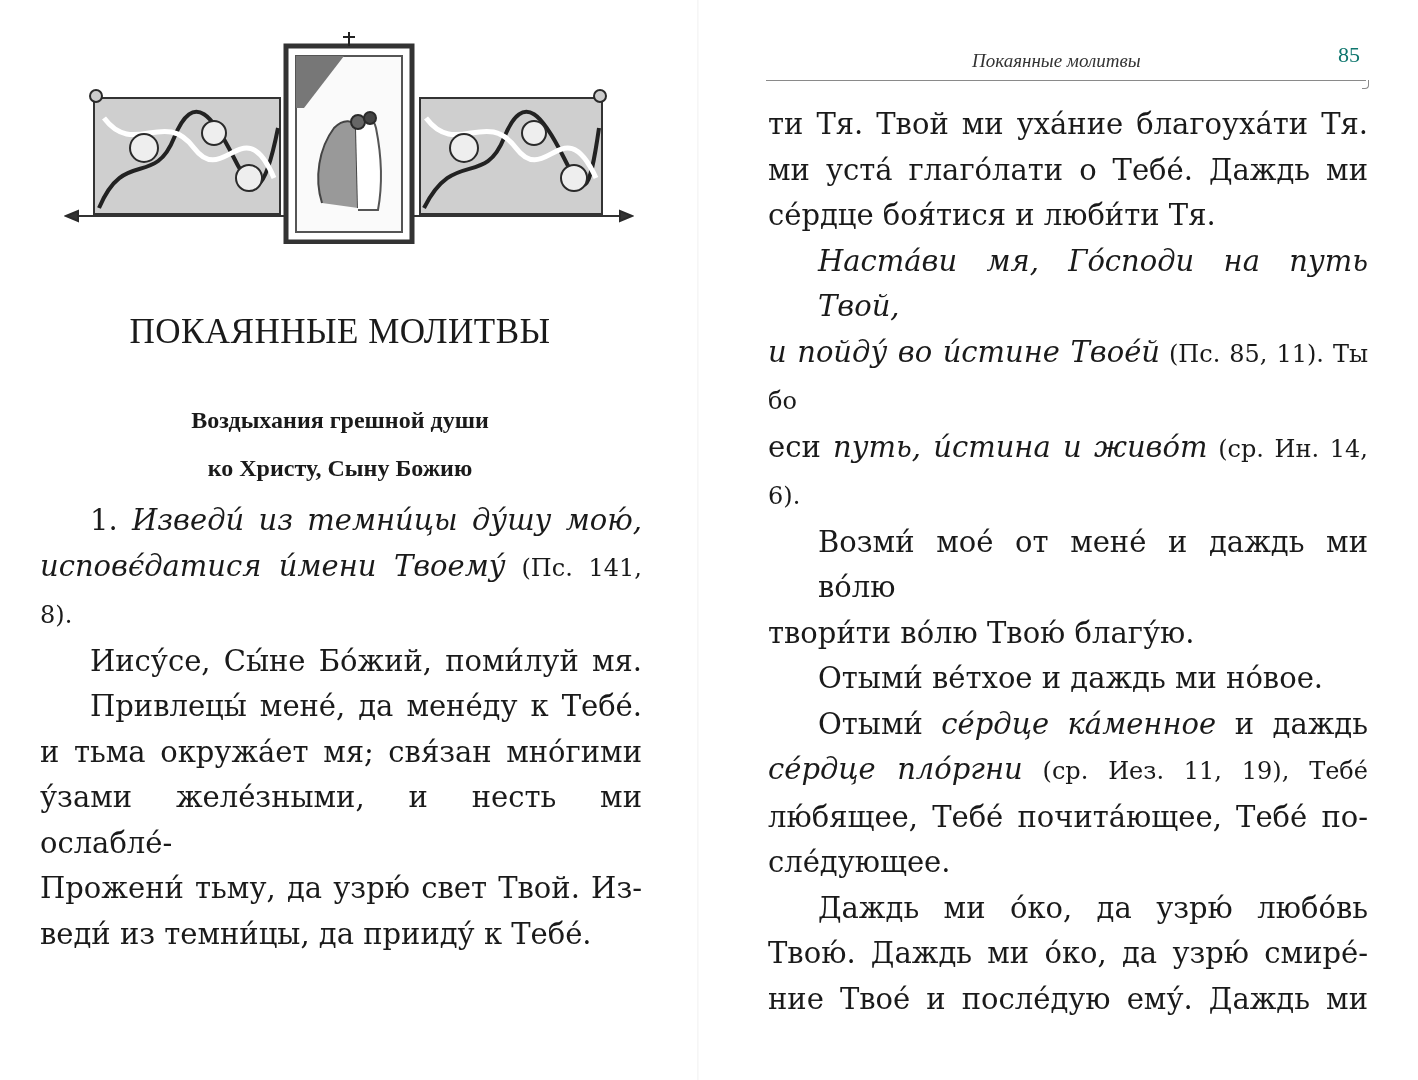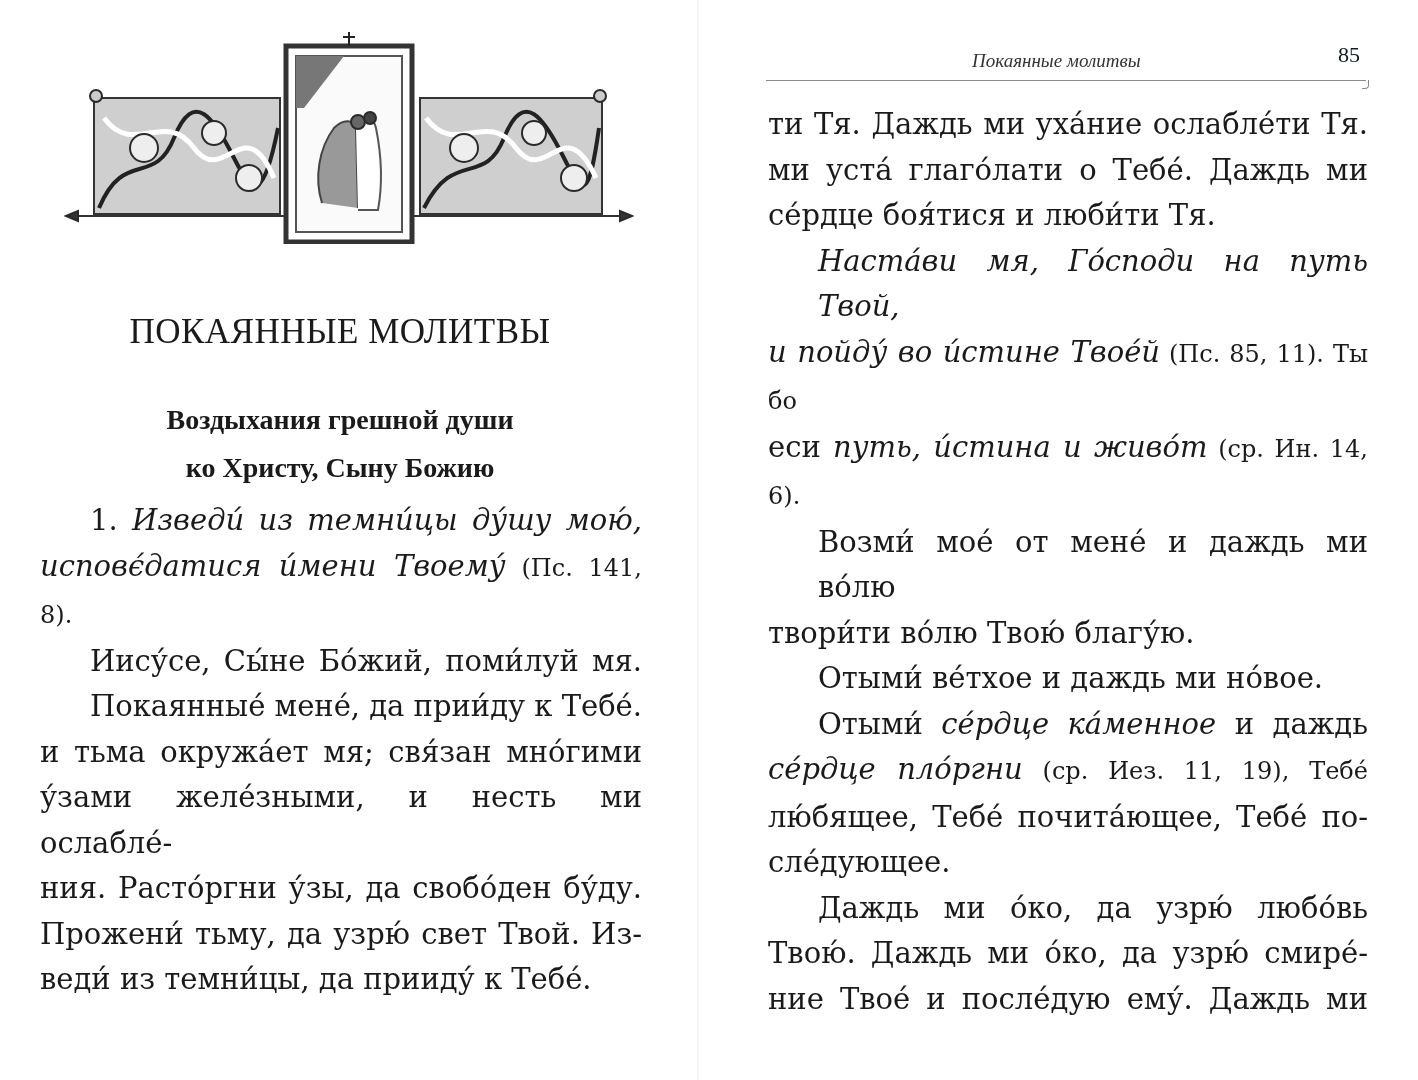--- a/index.html
+++ b/index.html
@@ -11,32 +11,32 @@
 
   .serif { font-family: "DejaVu Serif", "Liberation Serif", serif; }
   .lserif { font-family: "Liberation Serif", "DejaVu Serif", serif; }
 
   
   .ornament { position: absolute; left: 64px; top: 28px; width: 570px; height: 216px; }
 
   .title { position: absolute; left: 40px; width: 600px; top: 312px; text-align: center;
            font-size: 35px; letter-spacing: 0.5px; font-weight: normal; }
   .subtitle { position: absolute; left: 40px; width: 600px; top: 396px; text-align: center;
-              font-size: 28px; font-weight: bold; line-height: 48px; }
+              font-size: 24px; font-weight: bold; line-height: 48px; }
 
   .text { position: absolute; font-size: 29px; line-height: 45.5px; text-align: justify; }
   .left .text { left: 40px; width: 602px; top: 498px; }
   .right .text { left: 68px; width: 600px; top: 102px; }
   .text i { font-style: italic; }
   .ref { font-size: 24px; }
   .line { display: block; text-align: justify; text-align-last: justify; }
   .line.last { text-align-last: left; }
 
   .running-head { position: absolute; left: 272px; top: 50px; font-size: 19px; font-style: italic; color: #333; }
-  .page-number { position: absolute; left: 638px; top: 42px; font-size: 22px; color: #0f172a; }
+  .page-number { position: absolute; left: 638px; top: 42px; font-size: 22px; color: #0f766e; }
   .head-rule { position: absolute; left: 66px; top: 80px; width: 600px; height: 0; border-top: 1.5px solid #8a8a8a; }
   .head-rule-hook { position: absolute; left: 662px; top: 80px; width: 6px; height: 8px; border-right: 1.5px solid #8a8a8a; border-bottom: 1.5px solid #8a8a8a; border-radius: 0 0 4px 0; }
 </style>
 </head>
 <body>
 
 <div class="gutter"></div>
 
 <div class="page left">
   <svg class="ornament" viewBox="0 0 570 216">
@@ -76,38 +76,37 @@
   <div class="title lserif">ПОКАЯННЫЕ МОЛИТВЫ</div>
   <div class="subtitle lserif">
     <div>Воздыхания грешной души</div>
     <div>ко Христу, Сыну Божию</div>
   </div>
 
   <div class="text serif">
     <span class="line" style="padding-left:50px"><span>1. </span><i>Изведи́ из темни́цы ду́шу мою́,</i></span>
     <span class="line"><i>исповє́датися и́мени Твоему́</i><span class="ref"> (Пс. 141, 8).</span></span>
     <span class="line" style="padding-left:50px">Иису́се, Сы́не Бо́жий, поми́луй мя.</span>
-    <span class="line" style="padding-left:50px">Покаянные́ мене́, да прии́ду к Тебе́.</span>
+    <span class="line" style="padding-left:50px">Привлецы́ мене́, да мене́ду к Тебе́.</span>
     <span class="line">и тьма окружа́ет мя; свя́зан мно́гими</span>
     <span class="line">у́зами желе́зными, и несть ми ослабле́-</span>
-    <span class="line">ния. Расто́ргни у́зы, да свобо́ден бу́ду.</span>
     <span class="line">Прожени́ тьму, да узрю́ свет Твой. Из-</span>
     <span class="line last">веди́ из темни́цы, да прииду́ к Тебе́.</span>
 
   </div>
 </div>
 
 <div class="page right">
   <div class="running-head lserif">Покаянные молитвы</div>
   <div class="page-number lserif">85</div>
   <div class="head-rule"></div>
   <div class="head-rule-hook"></div>
 
   <div class="text serif">
-    <span class="line">ти Тя. Даждь ми уха́ние ослабле́ти Тя.</span>
+    <span class="line">ти Тя. Твой ми уха́ние благоуха́ти Тя.</span>
     <span class="line">ми уста́ глаго́лати о Тебе́. Даждь ми</span>
     <span class="line last">се́рдце боя́тися и люби́ти Тя.</span>
     <span class="line" style="padding-left:50px"><i>Наста́ви мя, Го́споди на путь Твой,</i></span>
     <span class="line"><i>и пойду́ во и́стине Твое́й</i><span class="ref"> (Пс. 85, 11). Ты бо</span></span>
     <span class="line"><span>еси </span><i>путь, и́стина и живо́т</i><span class="ref"> (ср. Ин. 14, 6).</span></span>
     <span class="line" style="padding-left:50px">Возми́ мое́ от мене́ и даждь ми во́лю</span>
     <span class="line last">твори́ти во́лю Твою́ благу́ю.</span>
     <span class="line last" style="padding-left:50px">Отыми́ ве́тхое и даждь ми но́вое.</span>
     <span class="line" style="padding-left:50px"><span>Отыми́ </span><i>се́рдце ка́менное</i><span> и даждь</span></span>
     <span class="line"><i>се́рдце пло́ргни</i><span class="ref"> (ср. Иез. 11, 19), Тебе́</span></span>

